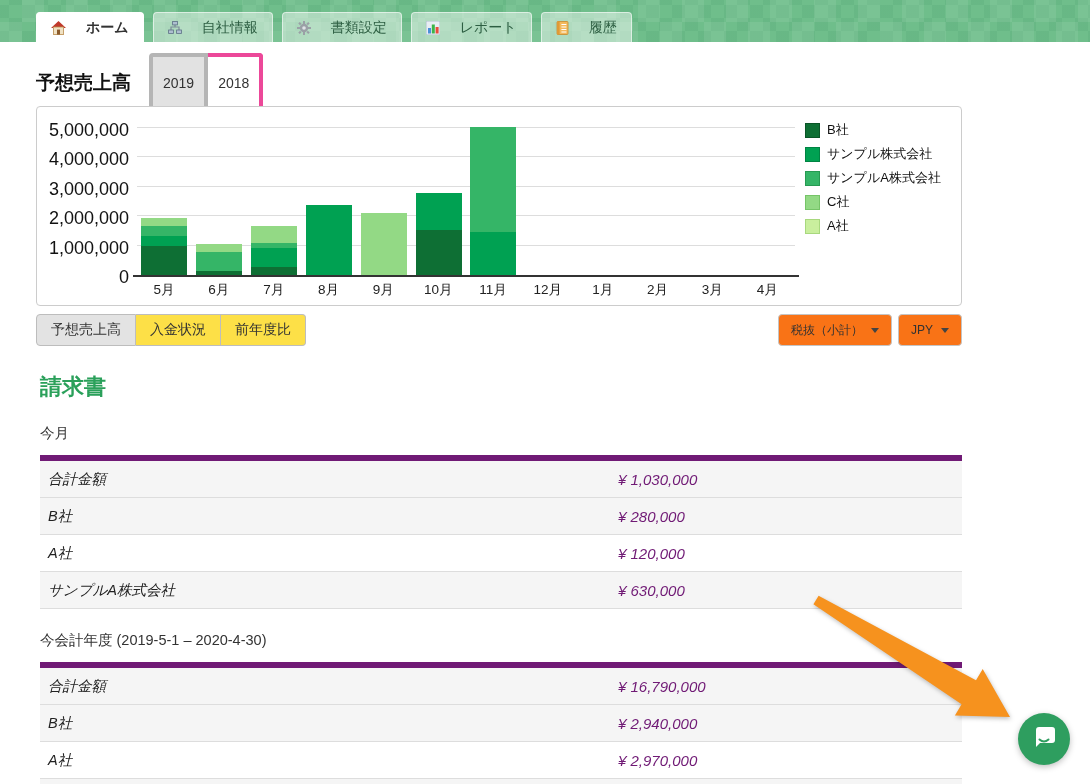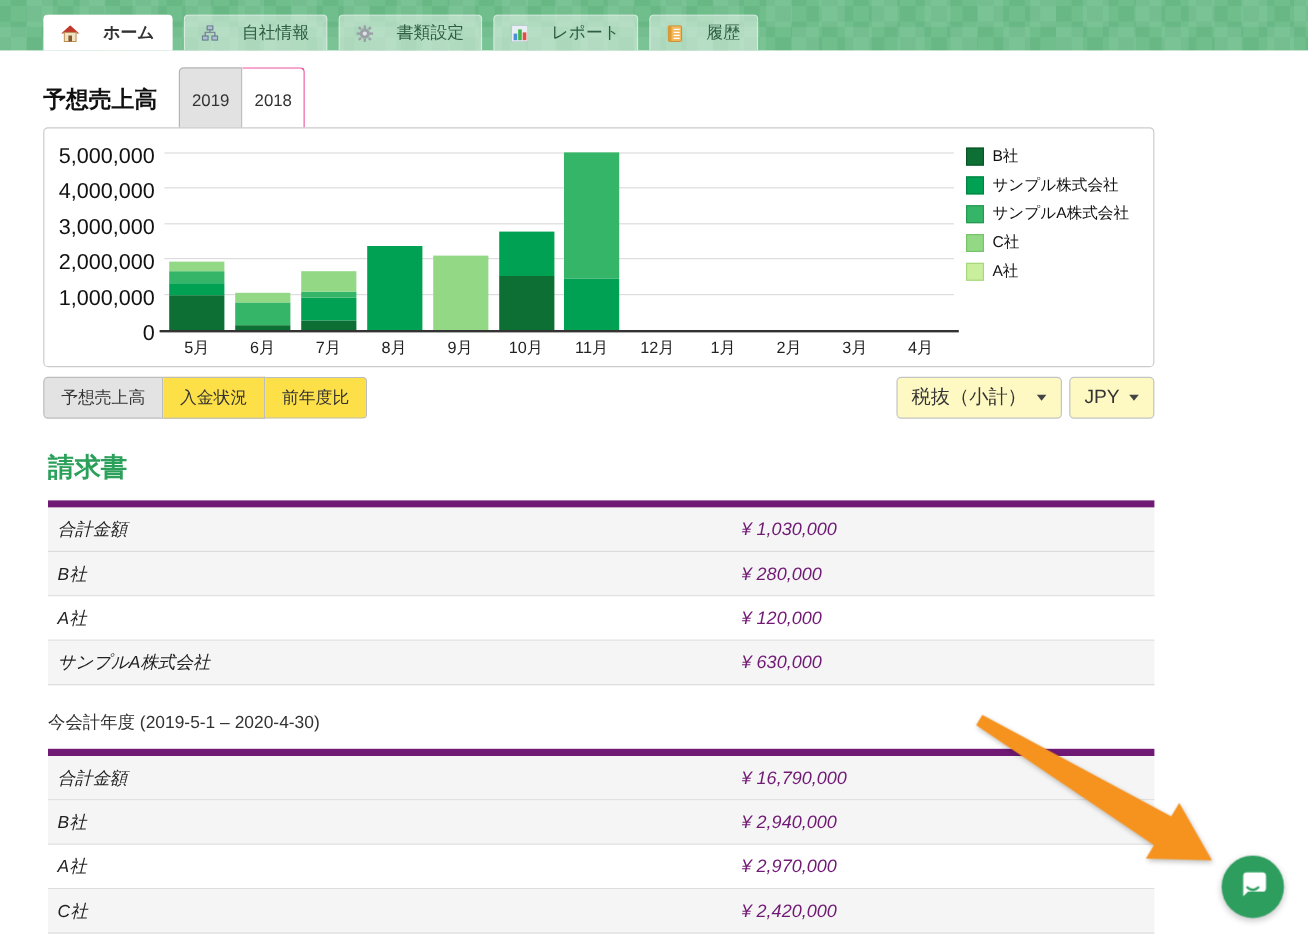--- a/index.html
+++ b/index.html
@@ -17,21 +17,21 @@
     background:rgba(255,255,255,.45); border:1px solid rgba(255,255,255,.55); border-bottom:none;
     border-radius:4px 4px 0 0; margin-right:9px; font-size:14px; color:#2d5e42; cursor:pointer; }
   .tab.active { background:#fff; color:#333; border-color:#fff; font-weight:bold; }
   .tab svg { display:block; }
 
   
   .main { padding:0 36px; }
   .sales-head { display:flex; align-items:center; margin-top:28px; height:26px; }
   .sales-title { font-size:19px; font-weight:600; color:#111; }
   .year-toggle { display:flex; margin-left:18px; }
-  .year-btn { font-size:14px; padding:18px 10px; background:#fff; border:1px solid #ec4899; color:#333; cursor:pointer; }
+  .year-btn { font-size:14px; padding:18px 10px; background:#fff; border:4px solid #ec4899; color:#333; cursor:pointer; }
   .year-btn:first-child { border-radius:4px 0 0 4px; }
   .year-btn:last-child { border-radius:0 4px 4px 0; border-left:none; }
   .year-btn.active { background:#e2e2e2; border-color:#b5b5b5; }
 
   
   .chart-card { position:relative; margin-top:10px; width:926px; height:200px;
     border:1px solid #ccc; border-radius:4px; background:#fff; }
   .gridline { position:absolute; height:1px; background:#ddd; left:100px; width:658px; }
   .ylabel { position:absolute; left:0; width:92px; text-align:right; font-size:18px; color:#111; }
   .baseline { position:absolute; left:96px; width:666px; height:2px; background:#333; top:168px; }
@@ -43,21 +43,21 @@
   .legend-label { font-size:13px; color:#111; }
 
   
   .chart-toolbar { display:flex; margin-top:8px; width:926px; }
   .seg-group { display:flex; }
   .seg-btn { font-size:14px; padding:6px 14px; background:#fde047; border:1px solid #bdbdbd; border-left:none; color:#333; cursor:pointer; }
   .seg-btn:first-child { border-left:1px solid #bdbdbd; border-radius:4px 0 0 4px; }
   .seg-btn:last-child { border-radius:0 4px 4px 0; }
   .seg-btn.active { background:#e3e3e3; }
   .toolbar-right { margin-left:auto; display:flex; gap:6px; }
-  .dropdown-btn { font-size:16px; padding:6px 12px; background:#fef9c3; border:1px solid #c4c4c4; border-radius:4px; color:#333; display:flex; align-items:center; cursor:pointer;text-align:center; }
+  .dropdown-btn { font-size:12px; padding:6px 12px; background:#f97316; border:1px solid #c4c4c4; border-radius:4px; color:#333; display:flex; align-items:center; cursor:pointer;text-align:center; }
   .caret { display:inline-block; width:0; height:0; border-left:4px solid transparent; border-right:4px solid transparent; border-top:5px solid #444; margin-left:8px; }
 
   
   .invoice-title { margin-top:26px; margin-left:4px; font-size:22px; font-weight:bold; }
   .section-label { margin-top:22px; margin-left:4px; font-size:14.5px; color:#333; }
   .itable { margin-top:12px; margin-left:4px; width:922px; border-top:6px solid #701a75;font-style:italic; }
   .trow { display:flex; align-items:center; height:37px; background:#f5f5f5; border-bottom:1px solid #ddd; font-size:14.5px; }
   .trow.white { background:#fff; }
   .trow .tlabel { padding-left:8px; color:#222; }
   .trow .tvalue { position:absolute; left:578px; font-size:15px; color:#701a75; }
@@ -225,20 +225,21 @@
       </button>
       <button class="dropdown-btn">
         <span>JPY</span>
         <span class="caret"></span>
       </button>
     </div>
   </div>
 
   <h2 class="invoice-title" id="invoice-title" style="color: rgb(42, 160, 90);">請求書</h2>
 
+  <div class="section-label">今月</div>
   <div class="itable">
     <div class="trow">
         <span class="tlabel">合計金額</span>
         <span class="tvalue">¥ 1,030,000</span>
       </div>
     <div class="trow">
         <span class="tlabel">B社</span>
         <span class="tvalue">¥ 280,000</span>
       </div>
     <div class="trow white">

